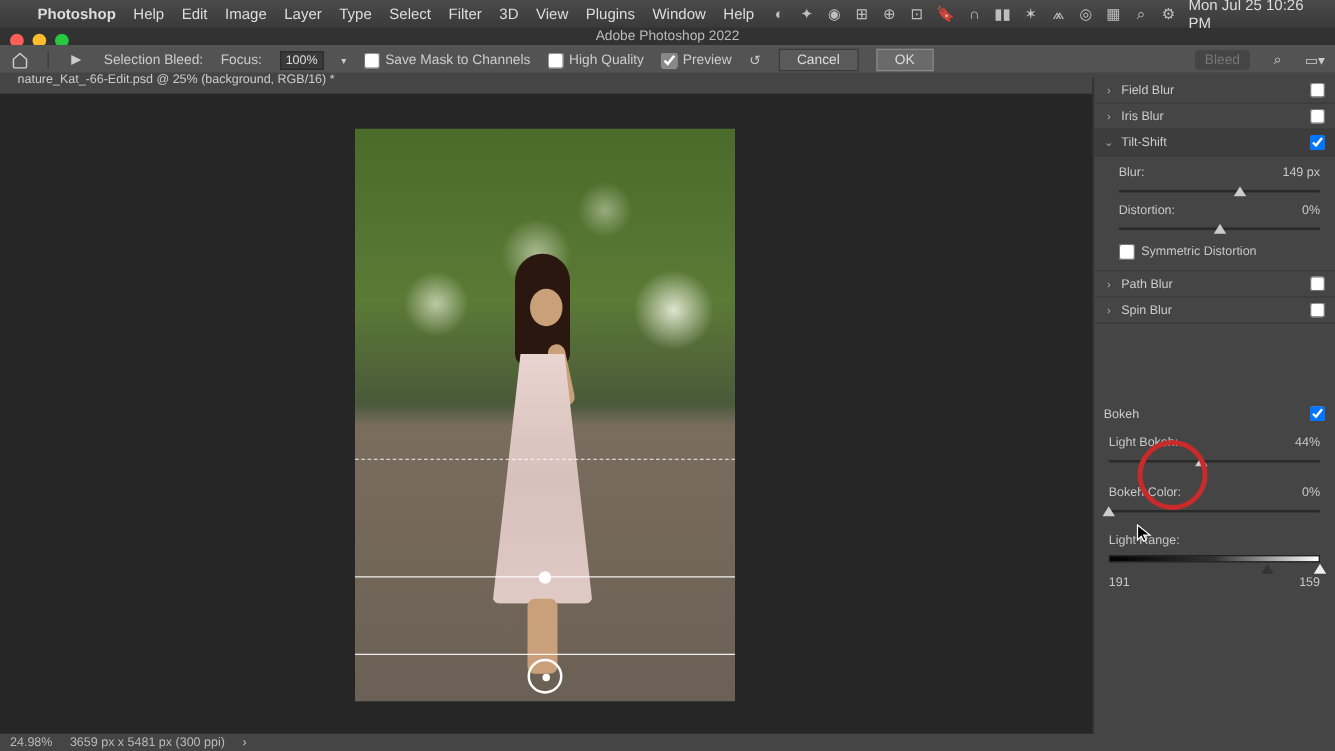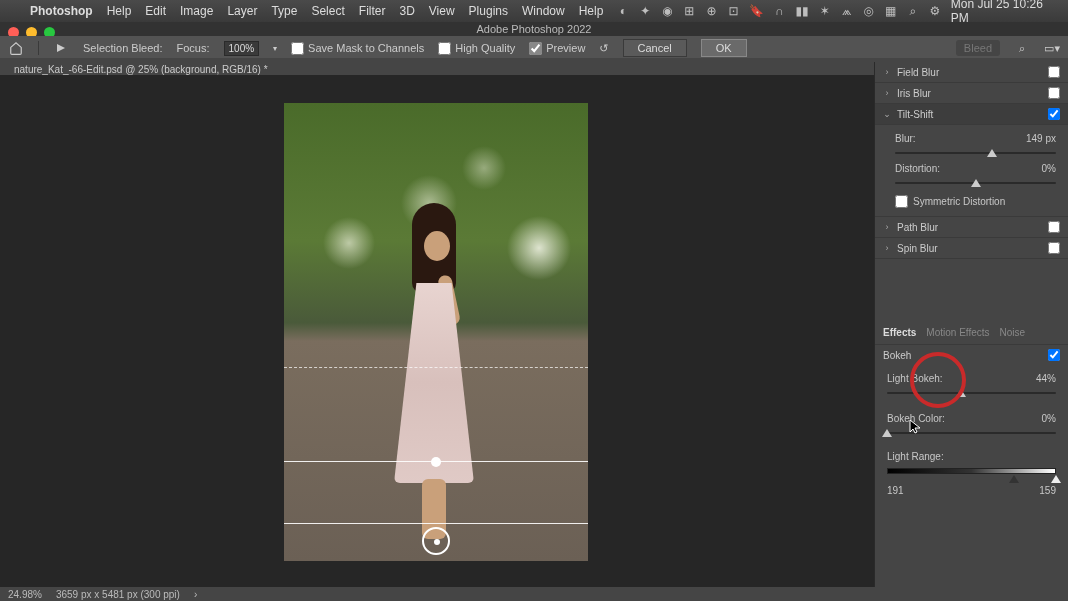--- a/index.html
+++ b/index.html
@@ -28,21 +28,21 @@
   .optbar select, .optbar .fv { background:#3a3a3a; border:1px solid #2a2a2a; color:#ddd; font-size:10px; padding:1px 4px;}
   .optbar .ck { display:flex; align-items:center; gap:4px;}
   .optbar .ck input { accent-color:#888;}
   .optbar .btn { background:#5a5a5a; border:1px solid #3a3a3a; color:#ddd; padding:2px 14px; font-size:11px;}
   .optbar .btn.ok { background:#6a6a6a; border:1px solid #888;}
   .optbar .spacer { flex:1;}
   .optbar .share{ color:#777; padding:2px 8px; background:#454545; border-radius:3px;}
   .optbar .ico { width:16px; height:16px; display:flex; align-items:center; justify-content:center;}
   
   
-  .tabbar { position: absolute; top:58px; left:0; right:0; height:17px; background:#454545; display:flex; align-items:flex-end; padding-left:14px; font-size:10px; color:#ccc;}
+  .tabbar { position: absolute; top:58px; left:0; right:0; height:17px; background:#454545; display:flex; align-items:flex-start; padding-left:14px; font-size:10px; color:#ccc;}
   
   
   .canvas { position:absolute; top:75px; left:0; width:874px; bottom:14px; background:#262626;}
   .photo { position:absolute; left:284px; top:28px; width:304px; height:458px;
            background: 
              radial-gradient(circle at 65px 140px, rgba(255,255,240,.6) 0%, transparent 26px),
              radial-gradient(circle at 145px 100px, rgba(255,255,240,.5) 0%, transparent 28px),
              radial-gradient(circle at 255px 145px, rgba(255,255,245,.8) 0%, transparent 32px),
              radial-gradient(circle at 200px 65px, rgba(255,255,240,.4) 0%, transparent 22px),
              linear-gradient(180deg, #4a6b2a 0%, #5b7a36 30%, #4a5a3a 48%, #7a6d5e 52%, #6b6055 100%);
@@ -235,25 +235,20 @@
     <input type="checkbox" class="chk" style="">
   </div>
   <div class="acc">
     <span class="chev">›</span>
     <span>Spin Blur</span>
     <input type="checkbox" class="chk" style="">
   </div>
 
   <div style="height:62px;"></div>
 
-  <div class="tabs">
-    <span class="t act">Effects</span>
-    <span class="t">Motion Effects</span>
-    <span class="t">Noise</span>
-  </div>
   <div class="acc" style="border:0;">
     <span>Bokeh</span>
     <input type="checkbox" class="chk" checked="" style="">
   </div>
   <div class="body" style="border:0;padding-left:12px;">
     <div class="row">
         <span>Light Bokeh:</span>
         <span>44%</span>
       </div>
     <div class="slider">

